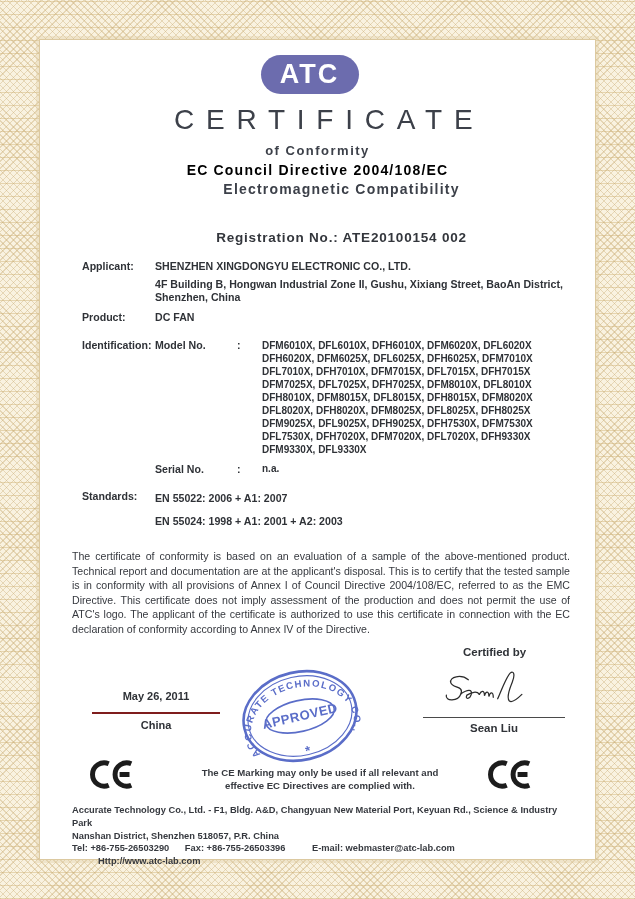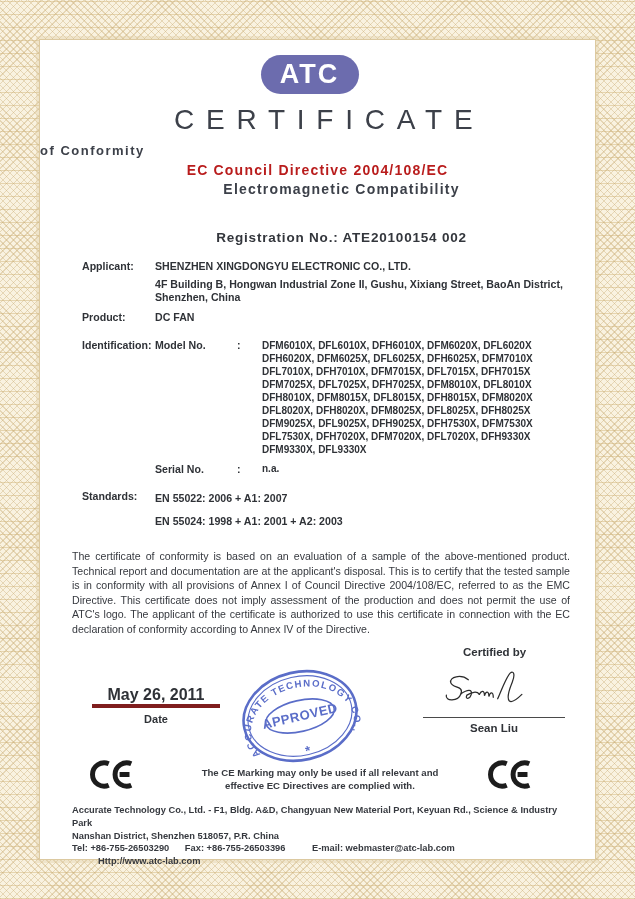--- a/index.html
+++ b/index.html
@@ -32,26 +32,26 @@
     background:#6c6cae;
     display:flex; align-items:center; justify-content:center;
     color:#ffffff; font-weight:bold; font-size:27px; letter-spacing:2px;
   }
   .title {
     left:0; right:0; top:64px; text-align:center;
     font-size:28px; font-weight:normal; color:#3c4049;
     letter-spacing:0.42em; margin-right:-0.42em; text-indent:0.42em;
   }
   .subtitle {
-    left:0; right:0; top:103px; 
+    left:0; right:0; top:103px; text-align:center;
     font-size:13px; font-weight:bold; color:#3c4049; letter-spacing:1.5px;
   }
   .directive {
     left:0; right:0; top:122px; text-align:center;
-    font-size:14px; font-weight:bold; color:#b91c1c; letter-spacing:1.2px;
+    font-size:14px; font-weight:bold; color:#000000; letter-spacing:1.2px;
   }
   .compat {
     left:0; right:0; top:141px; text-align:center;
     font-size:14px; font-weight:bold; color:#3c4049; letter-spacing:1.2px;margin-left:48px;
   }
   .registration {
     left:0; right:0; top:190px; text-align:center;
     font-size:13.5px; font-weight:bold; color:#33363c; letter-spacing:0.8px;padding-left:48px;
   }
 
@@ -71,21 +71,21 @@
     font-size:10.6px; line-height:14.6px; text-align:justify; color:#36393f;
   }
 
   
   .certified-by { left:423px; top:606px; font-size:11.5px; font-weight:bold; }
   .signature-block { left:383px; top:628px; width:142px; text-align:center; }
   .signature-line { border-bottom:1px solid #4a4a4a; padding-bottom:1px; }
   .signer-name { font-size:11.5px; font-weight:bold; margin-top:4px; }
 
   .date-block { left:44px; top:646px; width:144px; text-align:center; }
-  .date-value { font-size:16px; font-weight:bold; border-bottom:4px solid #7f1d1d; padding:0 8px 0 8px; display:inline-block; min-width:128px; }
+  .date-value { font-size:11px; font-weight:bold; border-bottom:2px solid #7f1d1d; padding:0 8px 10px 8px; display:inline-block; min-width:128px; }
   .date-label { font-size:11px; font-weight:bold; margin-top:5px; }
 
   .stamp { left:198px; top:626px; width:124px; height:100px; transform:rotate(-13deg); opacity:.92; }
 
   
   .ce-left  { left:48px;  top:720px; }
   .ce-right { left:446px; top:720px; }
   .ce-note  { left:130px; top:726px; width:300px; text-align:center;
               font-size:9.6px; font-weight:bold; line-height:13px; color:#36393f; }
 
@@ -153,21 +153,21 @@
             <path d="M55 36 C 58 30 62 30 62 38 C 64 31 68 31 68 39 C 70 32 74 32 74 40"></path>
             <path d="M80 42 C 86 28 92 12 97 7 C 102 3 104 9 100 19 C 95 31 92 41 96 45 C 100 48 108 41 113 36"></path>
           </g>
         </svg>
       </div>
       <div class="signer-name">Sean Liu</div>
     </div>
 
     <div class="abs date-block">
       <span class="date-value">May 26, 2011</span>
-      <div class="date-label">Date</div>
+      <div class="date-label">China</div>
     </div>
 
     <div class="abs stamp">
       <svg width="124" height="100" viewBox="0 0 124 100">
         <defs>
           <path id="ring-path" d="M 16 80 A 52 40 0 1 1 108 80" fill="none"></path>
         </defs>
         <ellipse cx="62" cy="50" rx="57" ry="44" fill="none" stroke="#4d61c4" stroke-width="2.6"></ellipse>
         <ellipse cx="62" cy="50" rx="52.5" ry="39.5" fill="none" stroke="#4d61c4" stroke-width="1.1"></ellipse>
         <ellipse cx="62" cy="50" rx="35" ry="15.5" fill="none" stroke="#4d61c4" stroke-width="1.6"></ellipse>

